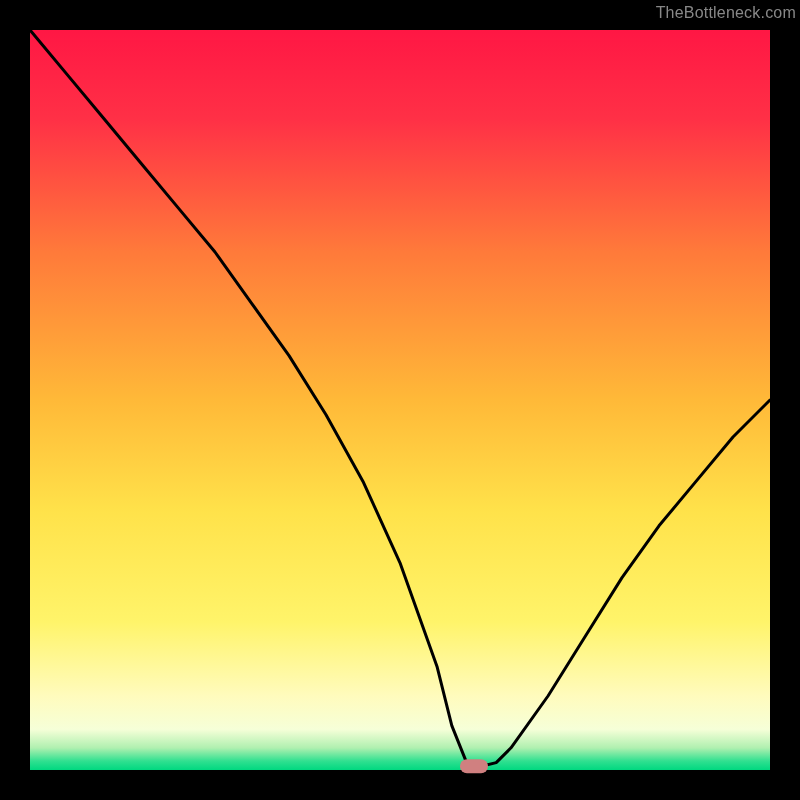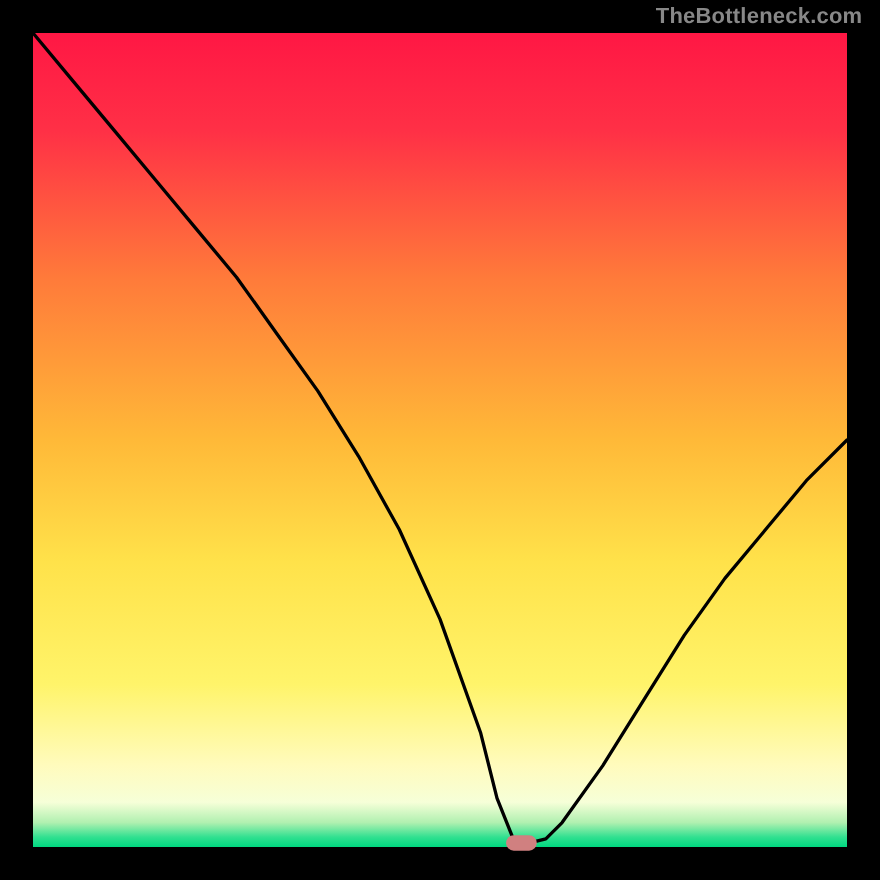--- a/index.html
+++ b/index.html
@@ -12,24 +12,24 @@
     font-family: Arial, sans-serif;
   }
   .container {
     position: relative;
     width: 800px;
     height: 800px;
   }
   .watermark {
     position: absolute;
     top: 4px;
-    right: 16px;
+    right: 4px;
     color: #888;
-    font-size: 20px;
-    font-weight: 700;
+    font-size: 16px;
+    font-weight: 400;
     z-index: 10;
     letter-spacing: 0.2px;
   }
   svg {
     display: block;
   }
 </style>
 </head>
 <body>
 

